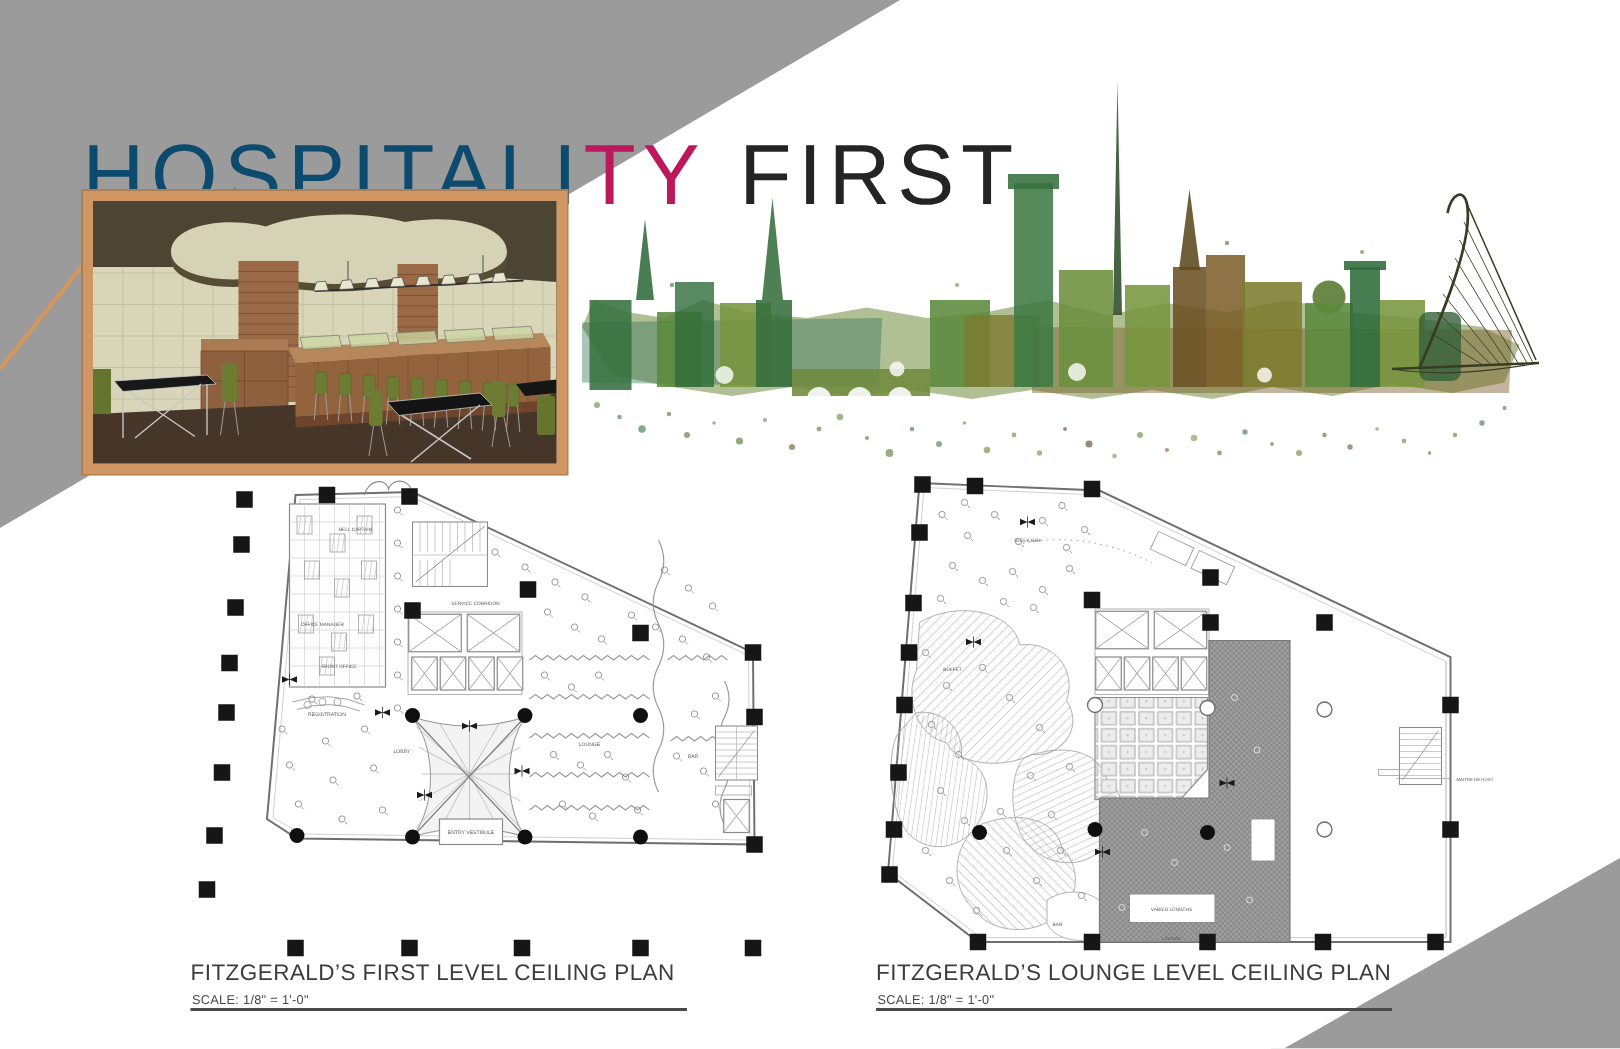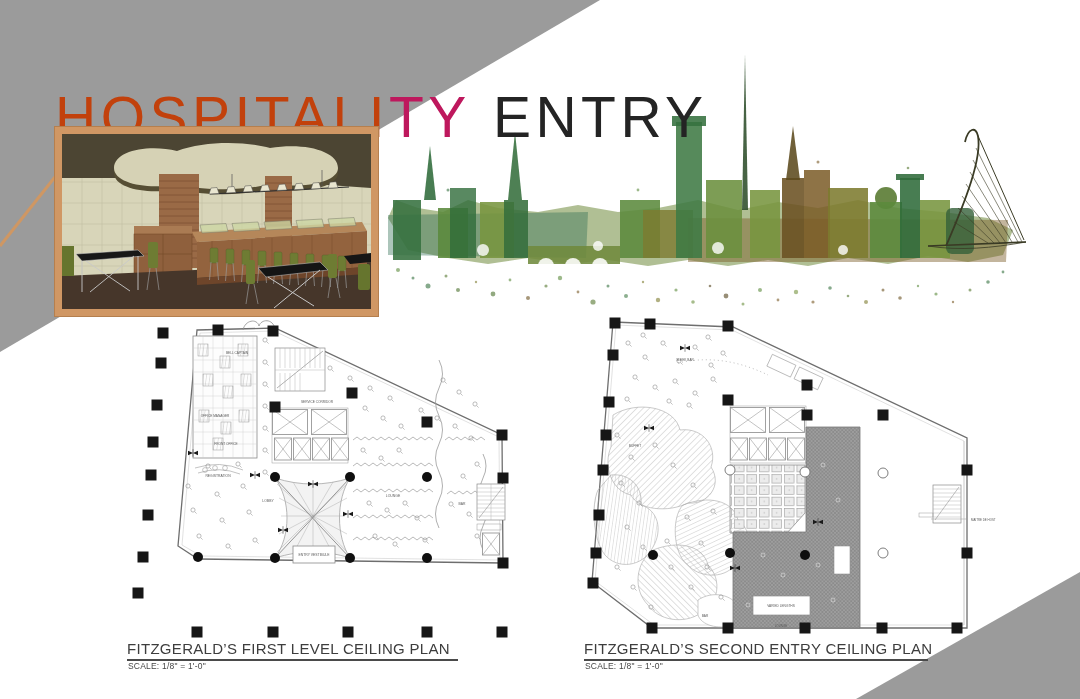--- a/index.html
+++ b/index.html
@@ -2,31 +2,31 @@
 <html><head>
 <meta charset="utf-8">
 <style>
   html,body{margin:0;padding:0;background:#e8e8e8;}
   .page{position:relative;width:1080px;height:699px;background:#ffffff;overflow:hidden;
         font-family:"Liberation Sans",sans-serif;}
   .bg-decor{position:absolute;left:0;top:0;z-index:0;}
   .skyline{position:absolute;left:388px;top:50px;z-index:1;}
   .page-title{position:absolute;left:55px;top:50px;z-index:2;font-size:57px;line-height:1.05;
               letter-spacing:4.5px;font-weight:400;white-space:nowrap;}
-  .t-light{color:#c2410c;}
+  .t-light{color:#0c4a6e;}
   .t-mid{color:#be185d;}
   .t-rest{color:#242424;margin-left:22px;}
   .photo-frame{position:absolute;left:55px;top:127px;width:323px;height:189px;z-index:3;
                box-sizing:border-box;border:7px solid #d09764;background:#4c4533;
                box-shadow:0 0 0 1px #b57f4e;}
   .plan-svg{position:absolute;z-index:1;}
   .plan1-svg{left:125px;top:318px;}
   .plan2-svg{left:583px;top:315px;}
   .plan-title{position:absolute;z-index:2;font-size:15px;color:#3d3d3d;letter-spacing:0.3px;
-              border-bottom:2px solid #4a4a4a;padding-bottom:2px;white-space:nowrap;}
+              border-bottom:2px solid #4a4a4a;padding-bottom:15px;white-space:nowrap;}
   .plan1-title{left:127px;top:640px;width:331px;}
   .plan2-title{left:584px;top:640px;width:344px;}
   .plan-scale{position:absolute;z-index:2;font-size:8.5px;color:#474747;letter-spacing:0.2px;}
   .plan1-scale{left:128px;top:661px;}
   .plan2-scale{left:585px;top:661px;}
   svg text{font-family:"Liberation Sans",sans-serif;}
 </style>
 </head>
 <body>
 
@@ -88,21 +88,21 @@
         </g>
     </defs>
   </svg>
 
   <svg class="bg-decor" width="1080" height="699" viewBox="0 0 1080 699">
     <polygon points="0,0 600,0 0,352" fill="#9b9b9b"></polygon>
     <polygon points="1080,572 1080,699 856,699" fill="#9b9b9b"></polygon>
     <line x1="0" y1="246" x2="55" y2="177" stroke="#cf9763" stroke-width="3"></line>
   </svg>
 
-  <h1 class="page-title"><span class="t-light">HOSPITALI</span><span class="t-mid">TY</span><span class="t-rest">ENTRY</span></h1>
+  <h1 class="page-title"><span class="t-light">HOSPITALI</span><span class="t-mid">TY</span><span class="t-rest">FIRST</span></h1>
 
   <div class="photo-frame">
     <svg width="309" height="175" viewBox="0 0 309 175">
       <rect width="309" height="175" fill="#d8d5b9"></rect>
       <g stroke="#bcb99c" stroke-width="0.5">
         <path d="M20,36 V140 M40,36 V140 M60,36 V140 M80,36 V140 M100,36 V140 M120,36 V140 M140,36 V140 M160,36 V140 M180,36 V140 M200,36 V140 M220,36 V140 M240,36 V140 M260,36 V140 M280,36 V140 M300,36 V140"></path>
         <path d="M0,48 H309 M0,69 H309 M0,90 H309 M0,111 H309 M0,132 H309"></path>
       </g>
       <path d="M0,0 H309 V54 L252,50 L252,38 L95,38 L95,44 L0,44 Z" fill="#4c4533"></path>
       <path d="M52,39 C52,21 88,15 115,22 C142,12 182,12 208,19 C243,13 276,22 276,39 C276,53 243,60 207,55 C182,62 142,62 115,55 C88,61 52,55 52,39 Z" fill="#564e34"></path>
@@ -566,17 +566,17 @@
       </g>
       <g fill="#5a5a5a" text-anchor="middle">
         <text x="102" y="46" font-size="3.2">SLEEK BAR</text>
         <text x="52" y="132" font-size="3.2">BUFFET</text>
         <text x="388" y="205.5" font-size="2.9" text-anchor="start">MAITRE DE HOST</text>
         <text x="198" y="292" font-size="3.2">VARIED LENGTHS</text>
         <text x="198" y="311.5" font-size="3">LOUNGE</text>
         <text x="122" y="302" font-size="3.2">BAR</text>
       </g>
     </svg>
-    <div class="plan-title plan2-title">FITZGERALD’S SECOND ENTRY CEILING PLAN</div>
+    <div class="plan-title plan2-title">FITZGERALD’S LOUNGE LEVEL CEILING PLAN</div>
     <div class="plan-scale plan2-scale">SCALE: 1/8" =  1'-0"</div>
   </section>
 
 </div>
 
 </body></html>

